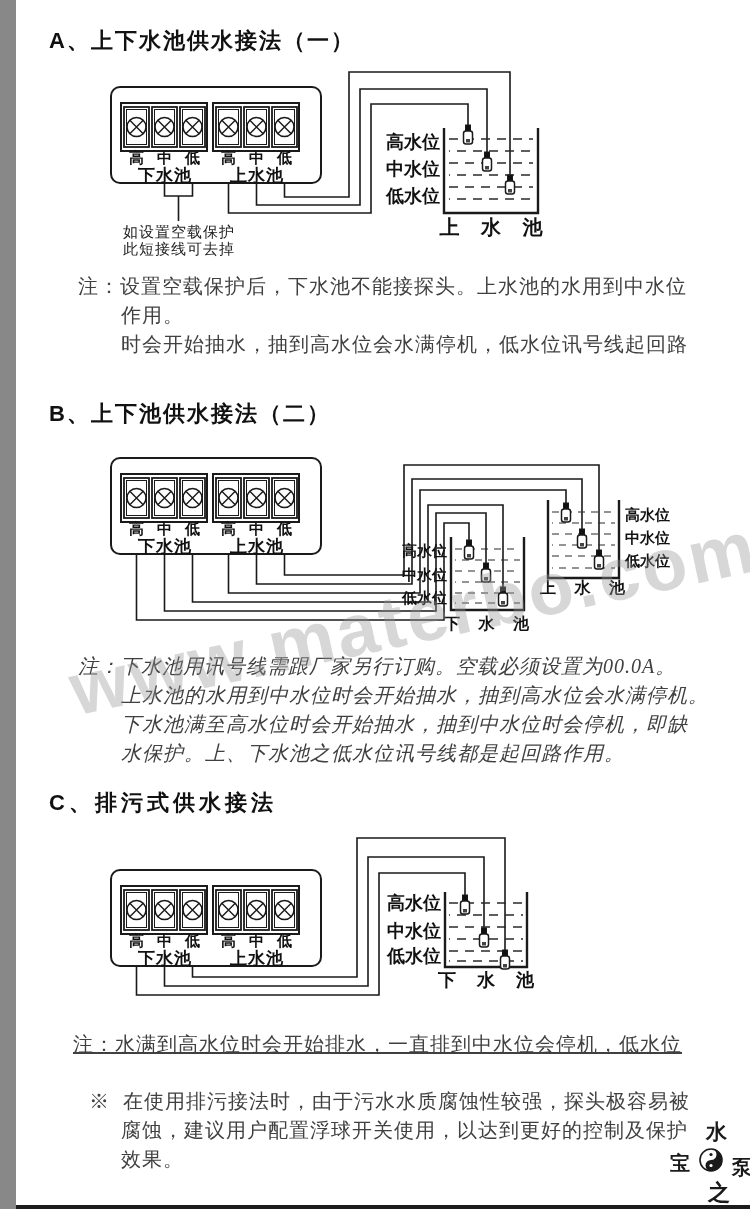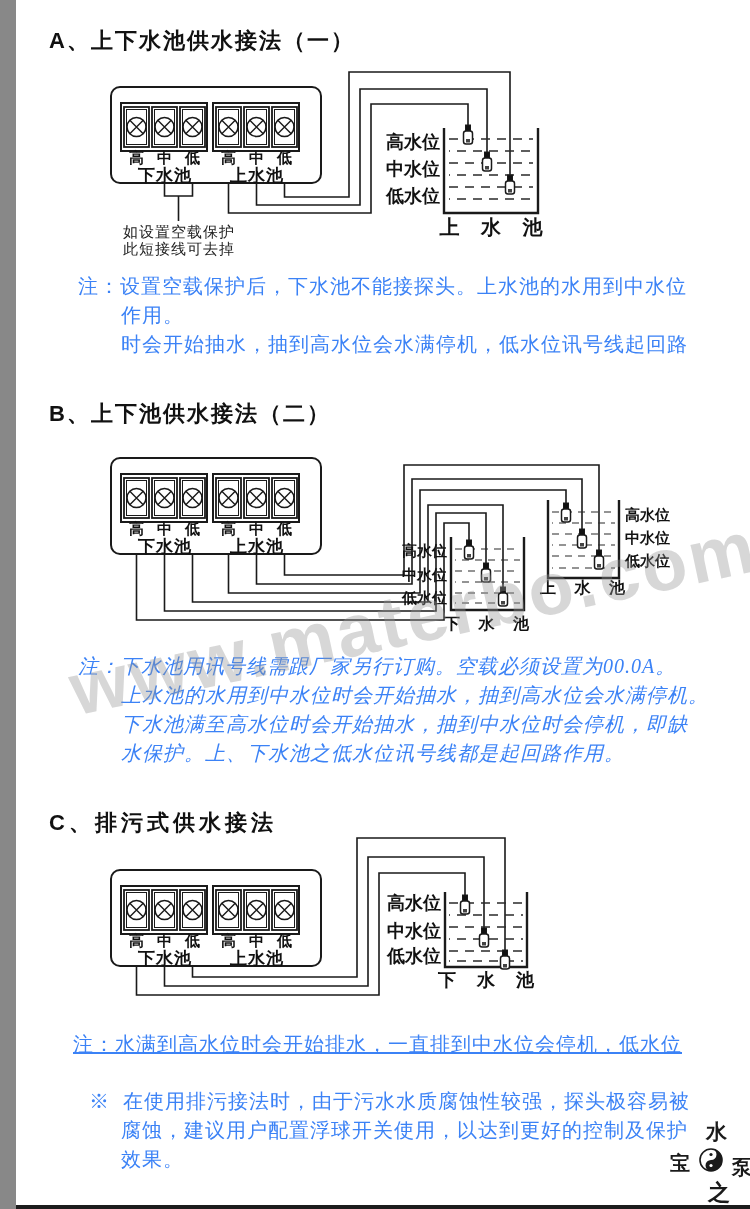--- a/index.html
+++ b/index.html
@@ -3,21 +3,21 @@
 <meta charset="utf-8">
 <style>
   html,body{margin:0;padding:0;background:#888;}
   .page{position:relative;width:750px;height:1209px;background:#ffffff;overflow:hidden;
         font-family:"Liberation Sans",sans-serif;color:#111;margin-left:16px;}
   .edge-right{position:absolute;right:0;top:0;width:5px;height:100%;background:#1c1c1c;}
   .edge-bottom{position:absolute;left:0;bottom:0;width:100%;height:4px;background:#1c1c1c;}
   .title{position:absolute;font:700 22px "Liberation Sans",sans-serif;letter-spacing:2px;white-space:nowrap;}
   .title.c{letter-spacing:4px;}
   .dsvg{position:absolute;left:0;}
-  .note{position:absolute;font:400 20px "Liberation Serif",serif;line-height:29px;color:#3b82f6;}
+  .note{position:absolute;font:400 20px "Liberation Serif",serif;line-height:29px;color:#404040;}
   .note div{white-space:nowrap;letter-spacing:1px;}
   .note .cont{margin-left:43px;}
   .note .cont2{margin-left:32px;}
   .wire{fill:none;stroke:#1a1a1a;stroke-width:1.6;}
   .tank{fill:none;stroke:#1a1a1a;stroke-width:2.4;}
   .wd{stroke:#2a2a2a;stroke-width:1.4;stroke-dasharray:9 7;}
   .wds{stroke:#2a2a2a;stroke-width:1.2;stroke-dasharray:7 6;}
   .tl{font:700 15px "Liberation Sans",sans-serif;fill:#111;text-anchor:middle;}
   .gl{font:700 17px "Liberation Sans",sans-serif;fill:#111;text-anchor:middle;letter-spacing:1px;}
   .lv{font:600 18px "Liberation Sans",sans-serif;fill:#111;text-anchor:end;}
@@ -181,21 +181,21 @@
     </g>
   </svg>
 
   <div class="note" style="left:62px;top:652px;font-style:italic;">
     <div>注：下水池用讯号线需跟厂家另行订购。空载必须设置为00.0A。</div>
     <div class="cont">上水池的水用到中水位时会开始抽水，抽到高水位会水满停机。</div>
     <div class="cont">下水池满至高水位时会开始抽水，抽到中水位时会停机，即缺</div>
     <div class="cont">水保护。上、下水池之低水位讯号线都是起回路作用。</div>
   </div>
 
-  <div class="title c" style="left:33px;top:808px;">C、排污式供水接法</div>
+  <div class="title c" style="left:33px;top:788px;">C、排污式供水接法</div>
 
   <svg class="dsvg" style="top:830px;" width="745" height="190" viewBox="0 830 745 190">
     <use href="#tblock" x="95" y="870"></use>
 
     <g>
       <text class="tl" x="120.5" y="946">高</text>
       <text class="tl" x="148.5" y="946">中</text>
       <text class="tl" x="176.5" y="946">低</text>
       <text class="tl" x="212.5" y="946">高</text>
       <text class="tl" x="240.5" y="946">中</text>

